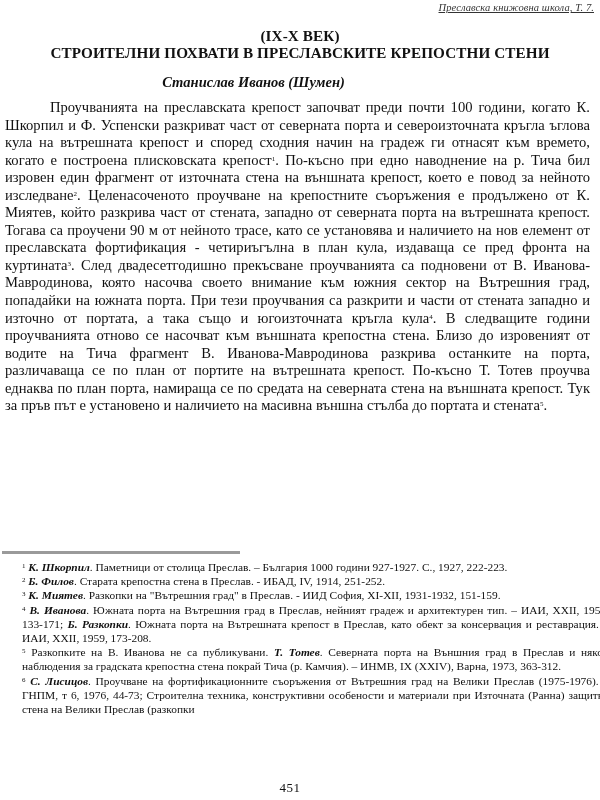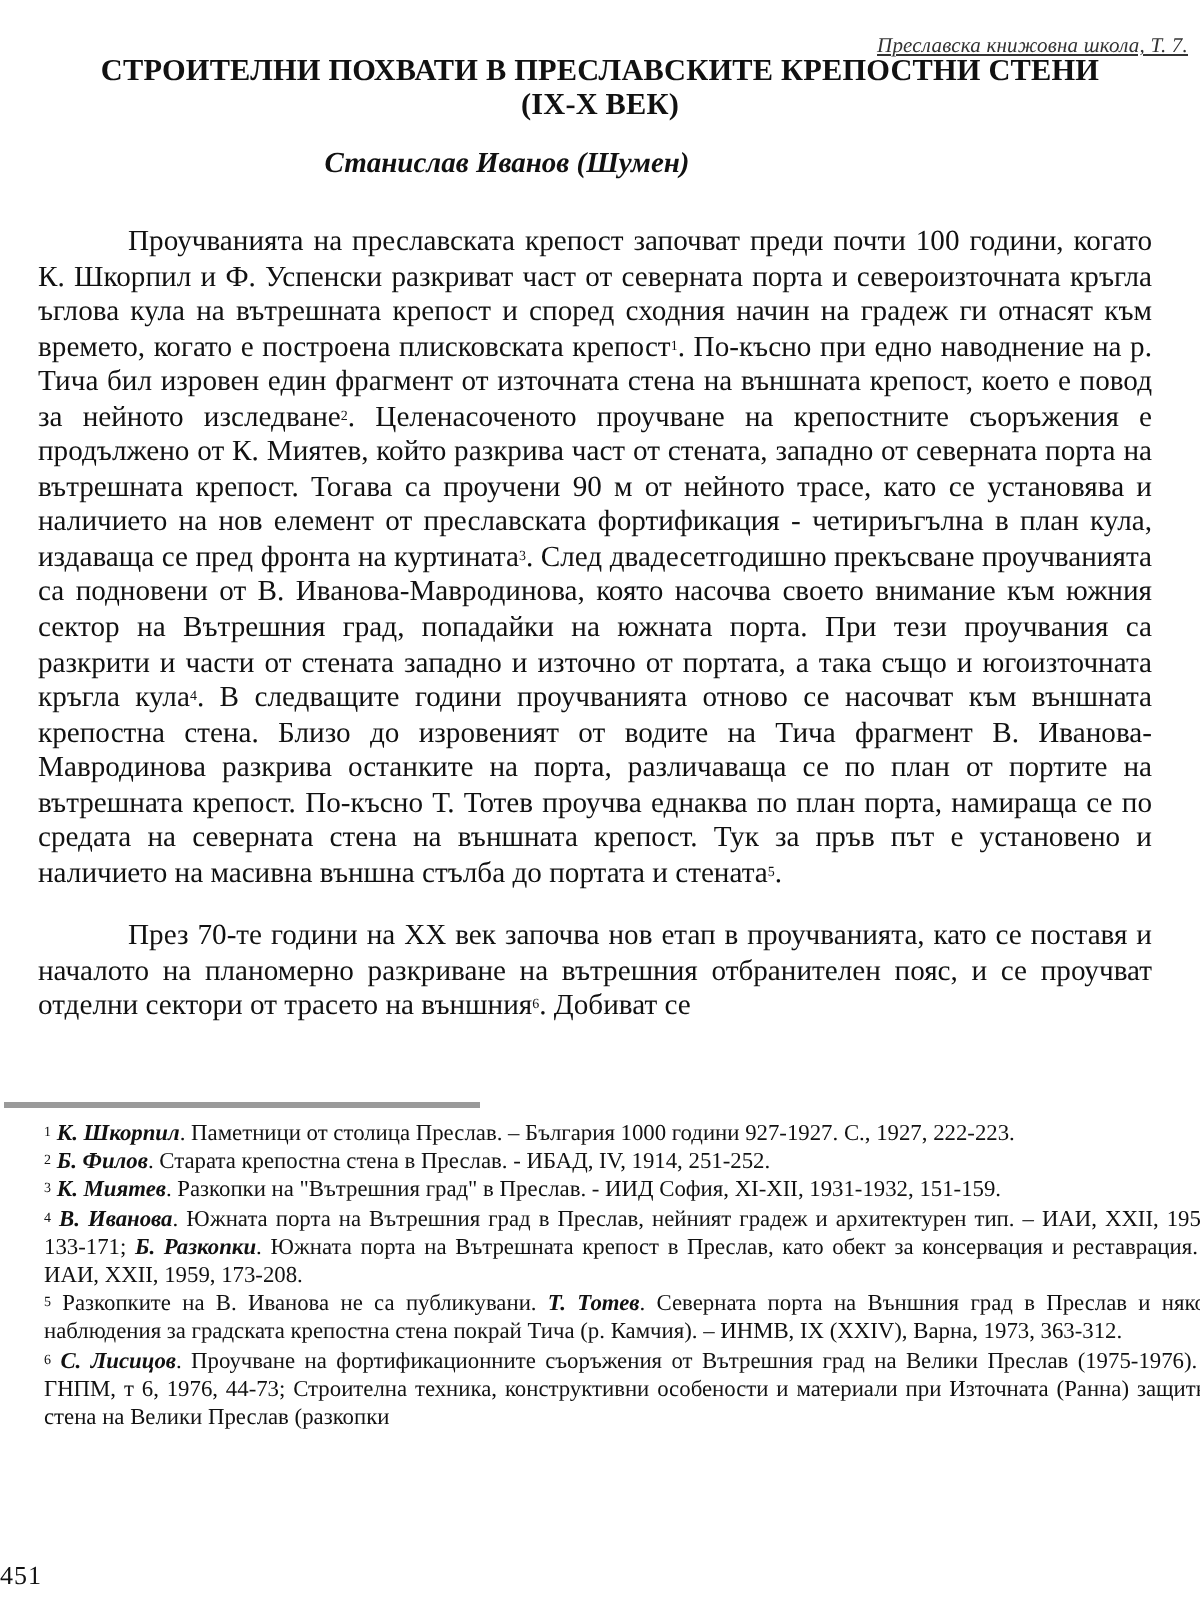--- a/index.html
+++ b/index.html
@@ -10,21 +10,21 @@
     body {
       width: 600px;
       height: 800px;
       overflow: hidden;
       position: relative;
       font-family: "Liberation Serif", "DejaVu Serif", serif;
       color: #111111;
     }
     .running-head {
       position: absolute;
-      top: 18px;
+      top: 2px;
       right: 6px;
       font-size: 10.5px;
       font-style: italic;
       text-decoration: underline;
       color: #333333;
       letter-spacing: 0.1px;
     }
     .title {
       position: absolute;
       top: 27px;
@@ -49,21 +49,21 @@
     .body-text {
       position: absolute;
       top: 99px;
       left: 5px;
       width: 585px;
       font-size: 14.6px;
       line-height: 17.55px;
       text-align: justify;
     }
     .body-text p {
-      margin: 14px;
+      margin: 0;
       text-indent: 45px;
     }
     sup {
       font-size: 7px;
       vertical-align: top;
       position: relative;
       top: -1px;
     }
     .fn-rule {
       position: absolute;
@@ -88,40 +88,39 @@
     }
     .footnotes .fn-author {
       font-weight: bold;
       font-style: italic;
     }
     .page-number {
       position: absolute;
       top: 780px;
       left: 0;
       width: 580px;
-      text-align: left;
+      text-align: center;
       font-size: 13px;
       letter-spacing: 0.5px;
     }
   </style>
 </head>
 <body>
 
 <div class="running-head">Преславска книжовна школа, Т. 7.</div>
 
 <div class="title">
+  <div>(IX-X ВЕК)</div>
   <div>СТРОИТЕЛНИ ПОХВАТИ В ПРЕСЛАВСКИТЕ КРЕПОСТНИ СТЕНИ</div>
-  <div>(IX-X ВЕК)</div>
 </div>
 
 <div class="author">Станислав Иванов (Шумен)</div>
 
 <div class="body-text">
   <p><span>Проучванията на преславската крепост започват преди почти 100 години, когато К. Шкорпил и Ф. Успенски разкриват част от северната порта и североизточната кръгла ъглова кула на вътрешната крепост и според сходния начин на градеж ги отнасят към времето, когато е построена плисковската крепост</span><sup>1</sup><span>. По-късно при едно наводнение на р. Тича бил изровен един фрагмент от източната стена на външната крепост, което е повод за нейното изследване</span><sup>2</sup><span>. Целенасоченото проучване на крепостните съоръжения е продължено от К. Миятев, който разкрива част от стената, западно от северната порта на вътрешната крепост. Тогава са проучени 90 м от нейното трасе, като се установява и наличието на нов елемент от преславската фортификация - четириъгълна в план кула, издаваща се пред фронта на куртината</span><sup>3</sup><span>. След двадесетгодишно прекъсване проучванията са подновени от В. Иванова-Мавродинова, която насочва своето внимание към южния сектор на Вътрешния град, попадайки на южната порта. При тези проучвания са разкрити и части от стената западно и източно от портата, а така също и югоизточната кръгла кула</span><sup>4</sup><span>. В следващите години проучванията отново се насочват към външната крепостна стена. Близо до изровеният от водите на Тича фрагмент В. Иванова-Мавродинова разкрива останките на порта, различаваща се по план от портите на вътрешната крепост. По-късно Т. Тотев проучва еднаква по план порта, намираща се по средата на северната стена на външната крепост. Тук за пръв път е установено и наличието на масивна външна стълба до портата и стената</span><sup>5</sup><span>.</span></p>
-  <p><span>През 70-те години на XX век започва нов етап в проучванията, като се поставя и началото на планомерно разкриване на вътрешния отбранителен пояс, и се проучват отделни сектори от трасето на външния</span><sup>6</sup><span>. Добиват се</span></p>
 </div>
 
 <div class="fn-rule"></div>
 
 <div class="footnotes">
   <p class="fn"><sup>1</sup> <span class="fn-author">К. Шкорпил</span><span>. Паметници от столица Преслав. – България 1000 години 927-1927. С., 1927, 222-223.</span></p>
   <p class="fn"><sup>2</sup> <span class="fn-author">Б. Филов</span><span>. Старата крепостна стена в Преслав. - ИБАД, IV, 1914, 251-252.</span></p>
   <p class="fn"><sup>3</sup> <span class="fn-author">К. Миятев</span><span>. Разкопки на "Вътрешния град" в Преслав. - ИИД София, XI-XII, 1931-1932, 151-159.</span></p>
   <p class="fn"><sup>4</sup> <span class="fn-author">В. Иванова</span><span>. Южната порта на Вътрешния град в Преслав, нейният градеж и архитектурен тип. – ИАИ, XXII, 1959, 133-171; </span><span class="fn-author">Б. Разкопки</span><span>. Южната порта на Вътрешната крепост в Преслав, като обект за консервация и реставрация. – ИАИ, XXII, 1959, 173-208.</span></p>
   <p class="fn"><sup>5</sup> <span>Разкопките на В. Иванова не са публикувани. </span><span class="fn-author">Т. Тотев</span><span>. Северната порта на Външния град в Преслав и някои наблюдения за градската крепостна стена покрай Тича (р. Камчия). – ИНМВ, IX (XXIV), Варна, 1973, 363-312.</span></p>

